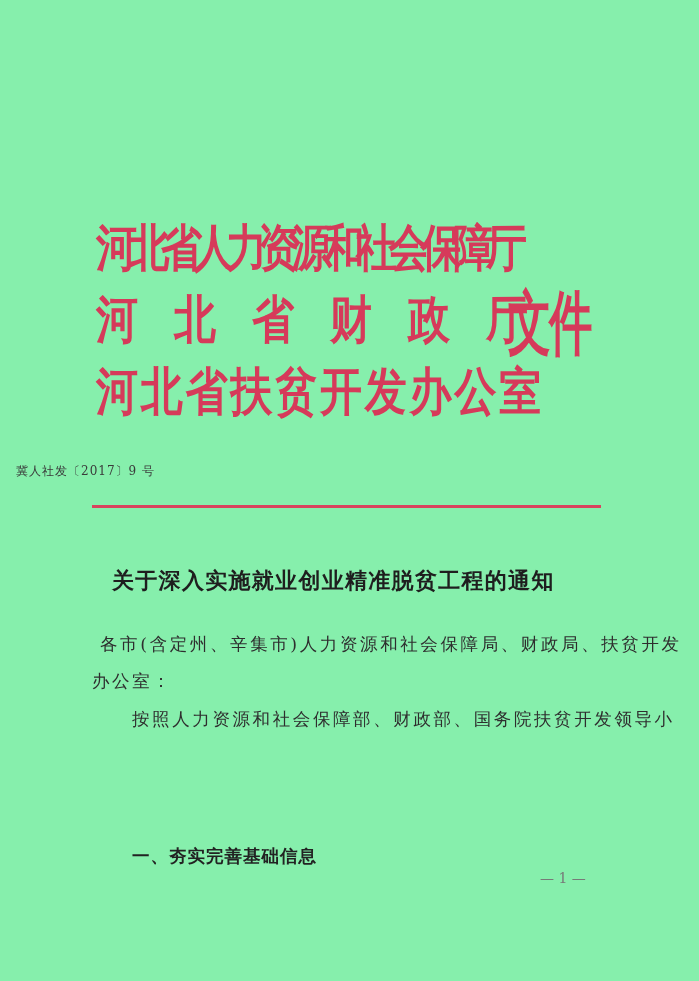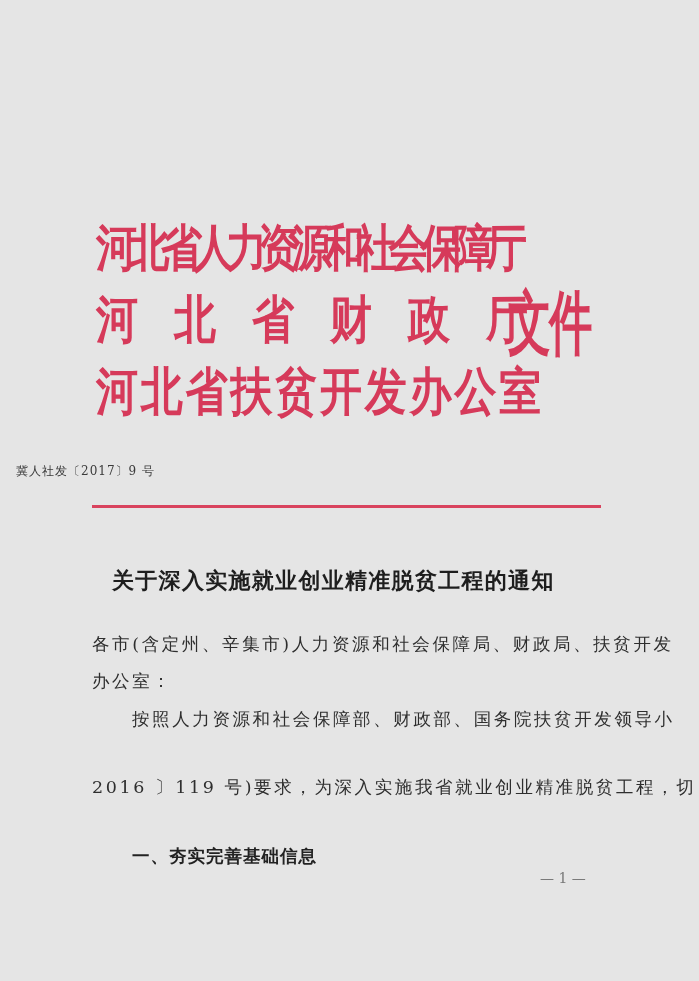--- a/index.html
+++ b/index.html
@@ -13,21 +13,21 @@
       position: relative;
       overflow: hidden;
       font-family: "DejaVu Serif", "Liberation Serif", serif;
       color: #2a2a2a;
     }
     .page {
       position: absolute;
       left: 0; top: 0;
       width: 699px;
       height: 981px;
-      background: #e5e5e5;
+      background: #86efac;
     }
     
     .masthead-line {
       position: absolute;
       left: 96px;
       font-family: "DejaVu Sans", "Liberation Sans", sans-serif;
       font-weight: bold;
       color: #d63a5a;
       white-space: nowrap;
       line-height: 1;
@@ -137,23 +137,22 @@
   <div class="masthead-line mh2">河北省财政厅</div>
   <div class="masthead-line mh3">河北省扶贫开发办公室</div>
   <div class="mh-wenjian">文件</div>
 
   <div class="doc-number">冀人社发〔2017〕9 号</div>
 
   <div class="red-rule"></div>
 
   <div class="doc-title">关于深入实施就业创业精准脱贫工程的通知</div>
 
-  <div class="body-text" style="top:636px;">各市(含定州、辛集市)人力资源和社会保障局、财政局、扶贫开发</div>
+  <div class="body-text" style="top:636px;margin-left:8px;">各市(含定州、辛集市)人力资源和社会保障局、财政局、扶贫开发</div>
   <div class="body-text" style="top:673px;">办公室：</div>
 
   <div class="body-text" style="top:711px; left:132px;">按照人力资源和社会保障部、财政部、国务院扶贫开发领导小</div>
-  <div class="body-text" style="top:779px;">2016 〕119 号)要求，为深入实施我省就业创业精准脱贫工程，切</div>
 
   <div class="section-heading" style="top:848px;">一、夯实完善基础信息</div>
 
   <div class="page-number">— 1 —</div>
 
 </div>
 
 </body></html>

